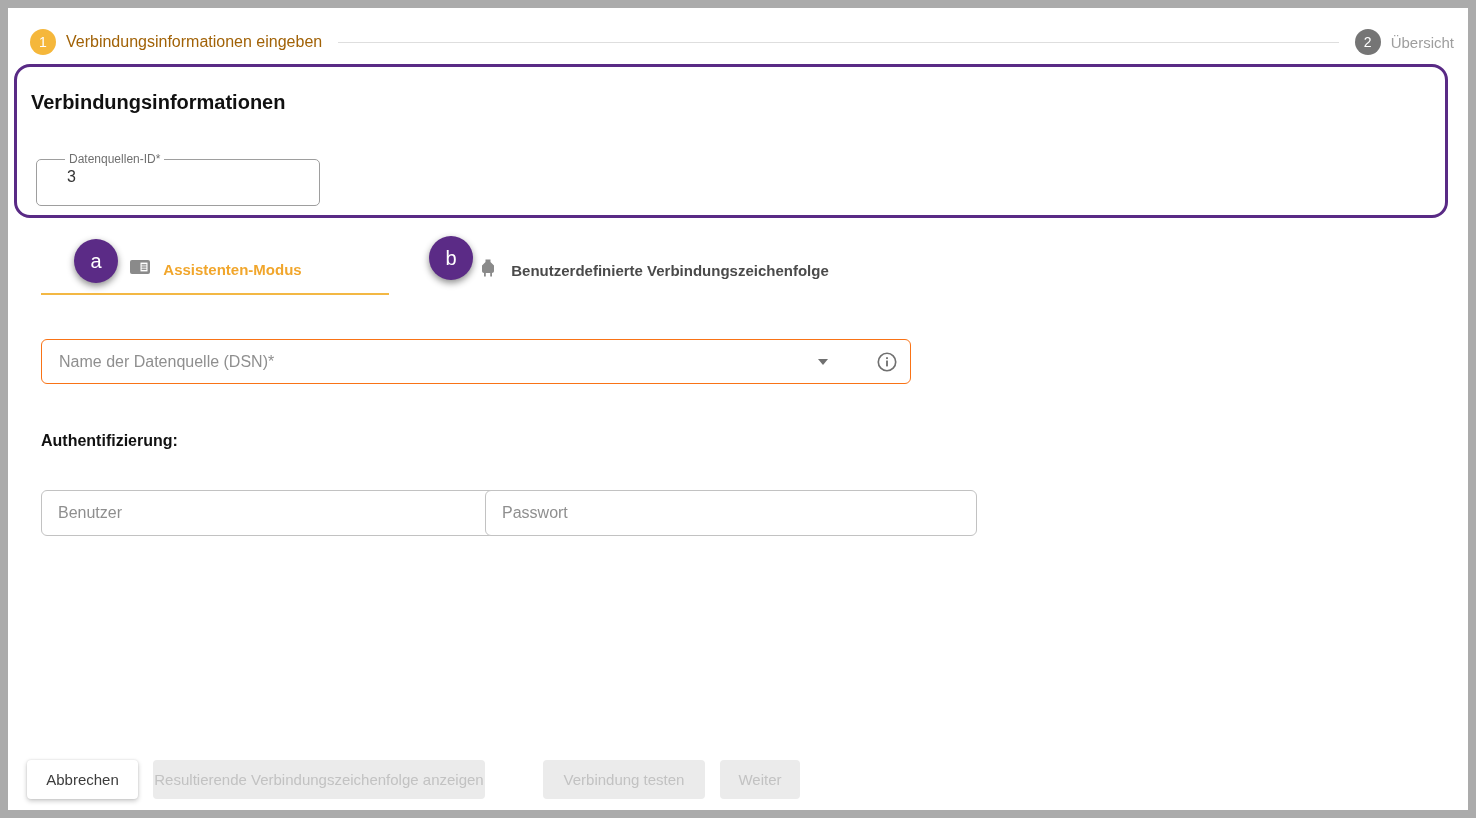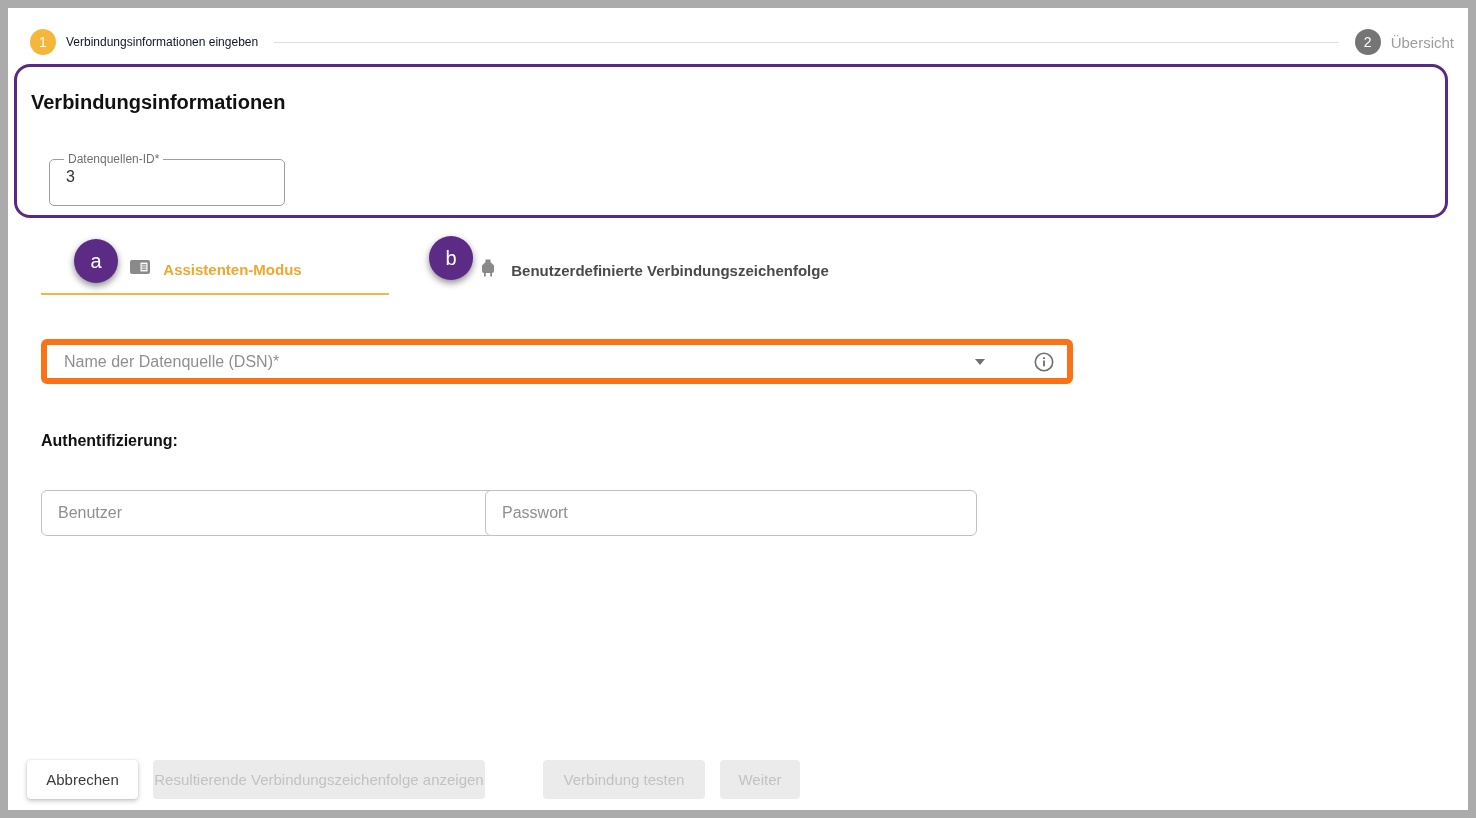--- a/index.html
+++ b/index.html
@@ -15,36 +15,36 @@
     position:absolute; left:22px; top:21px; right:14px; height:26px;
     display:flex; align-items:center;
   }
   .step-circle {
     width:26px; height:26px; border-radius:50%; color:#fff;
     font-size:14px; display:flex; align-items:center; justify-content:center;
     flex:0 0 auto;
   }
   .step-circle.active { background:#f5b73b; }
   .step-circle.inactive { background:#757575; }
-  .step-label { font-size:12px; color:#0f172a; margin-left:10px; white-space:nowrap; }
+  .step-label { font-size:16px; color:#a16207; margin-left:10px; white-space:nowrap; }
   .step-label.inactive { color:#9e9e9e; font-size:15px; }
   .step-line { flex:1 1 auto; height:1px; background:#dedede; margin:0 16px; }
 
   
   .panel {
     position:absolute; left:6px; top:56px; width:1434px; height:154px;
     border:3px solid #592a85; border-radius:16px; background:#fff;
   }
   .panel-title {
     position:absolute; left:14px; top:24px;
     font-size:20px; font-weight:bold; color:#111;
   }
   .outlined-field {
-    position:absolute; left:32px; top:85px; width:236px; height:54px;
-    border:1px solid #9e9e9e; border-radius:5px; padding:0 12px;
+    position:absolute; left:19px; top:85px; width:284px; height:54px;
+    border:1px solid #9e9e9e; border-radius:5px; padding:0 26px;
   }
   .outlined-field legend {
     font-size:12px; color:#707070; padding:0 4px; margin-left:2px;
   }
   .outlined-field .value {
     display:block; font-size:16px; color:#333; padding:2px 4px 0 4px;
   }
 
   
   .tab {
@@ -63,22 +63,22 @@
     position:absolute; width:44px; height:44px; border-radius:50%;
     background:#5b2b86; color:#fff; font-size:20px;
     display:flex; align-items:center; justify-content:center;
     box-shadow:0 3px 7px rgba(0,0,0,0.45); z-index:5;
   }
   .annot-a { left:66px; top:231px; }
   .annot-b { left:421px; top:228px; }
 
   
   .dsn-select {
-    position:absolute; left:33px; top:331px; width:1032px; height:45px;
-    border:6px solid #f97316; border-radius:6px;
+    position:absolute; left:33px; top:331px; width:870px; height:45px;
+    border:1px solid #f97316; border-radius:6px;
     display:flex; align-items:center; padding:0 12px 0 17px; cursor:pointer;
     background:#fff;
     gap:35px;
   }
   .dsn-placeholder { flex:1 1 auto; font-size:16px; color:#8f8f8f; }
   .caret {
     width:0; height:0; border-left:5px solid transparent; border-right:5px solid transparent;
     border-top:6px solid #707070; margin-right:13px;
   }
   .auth-label {

